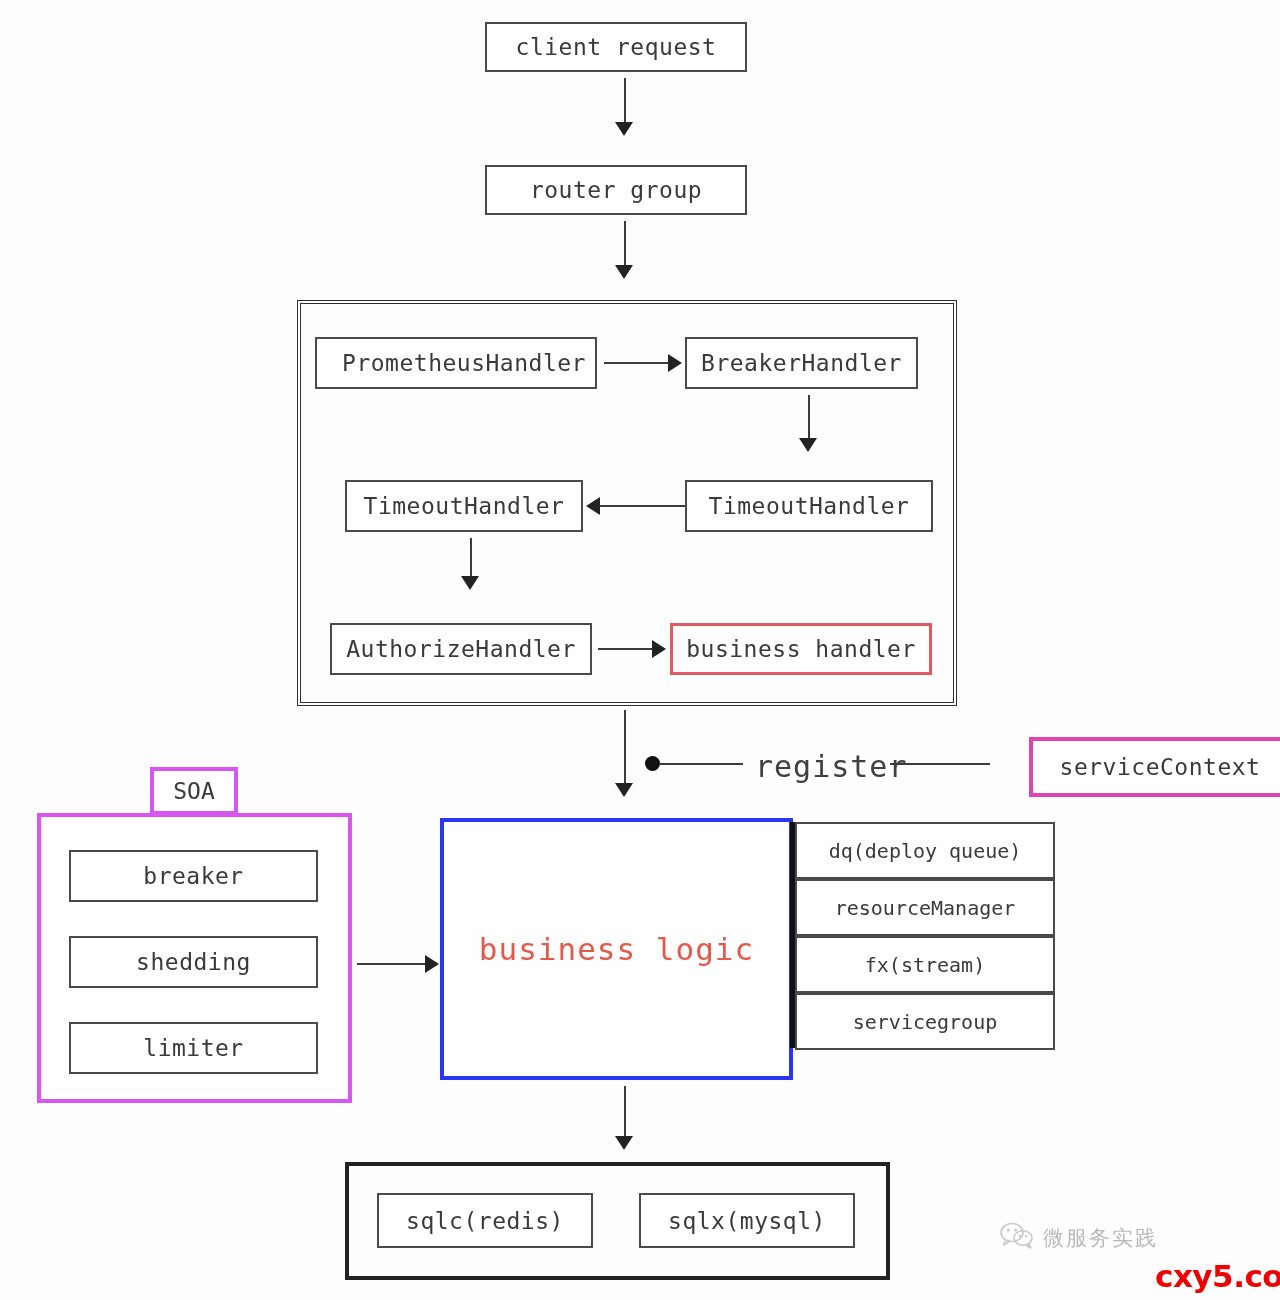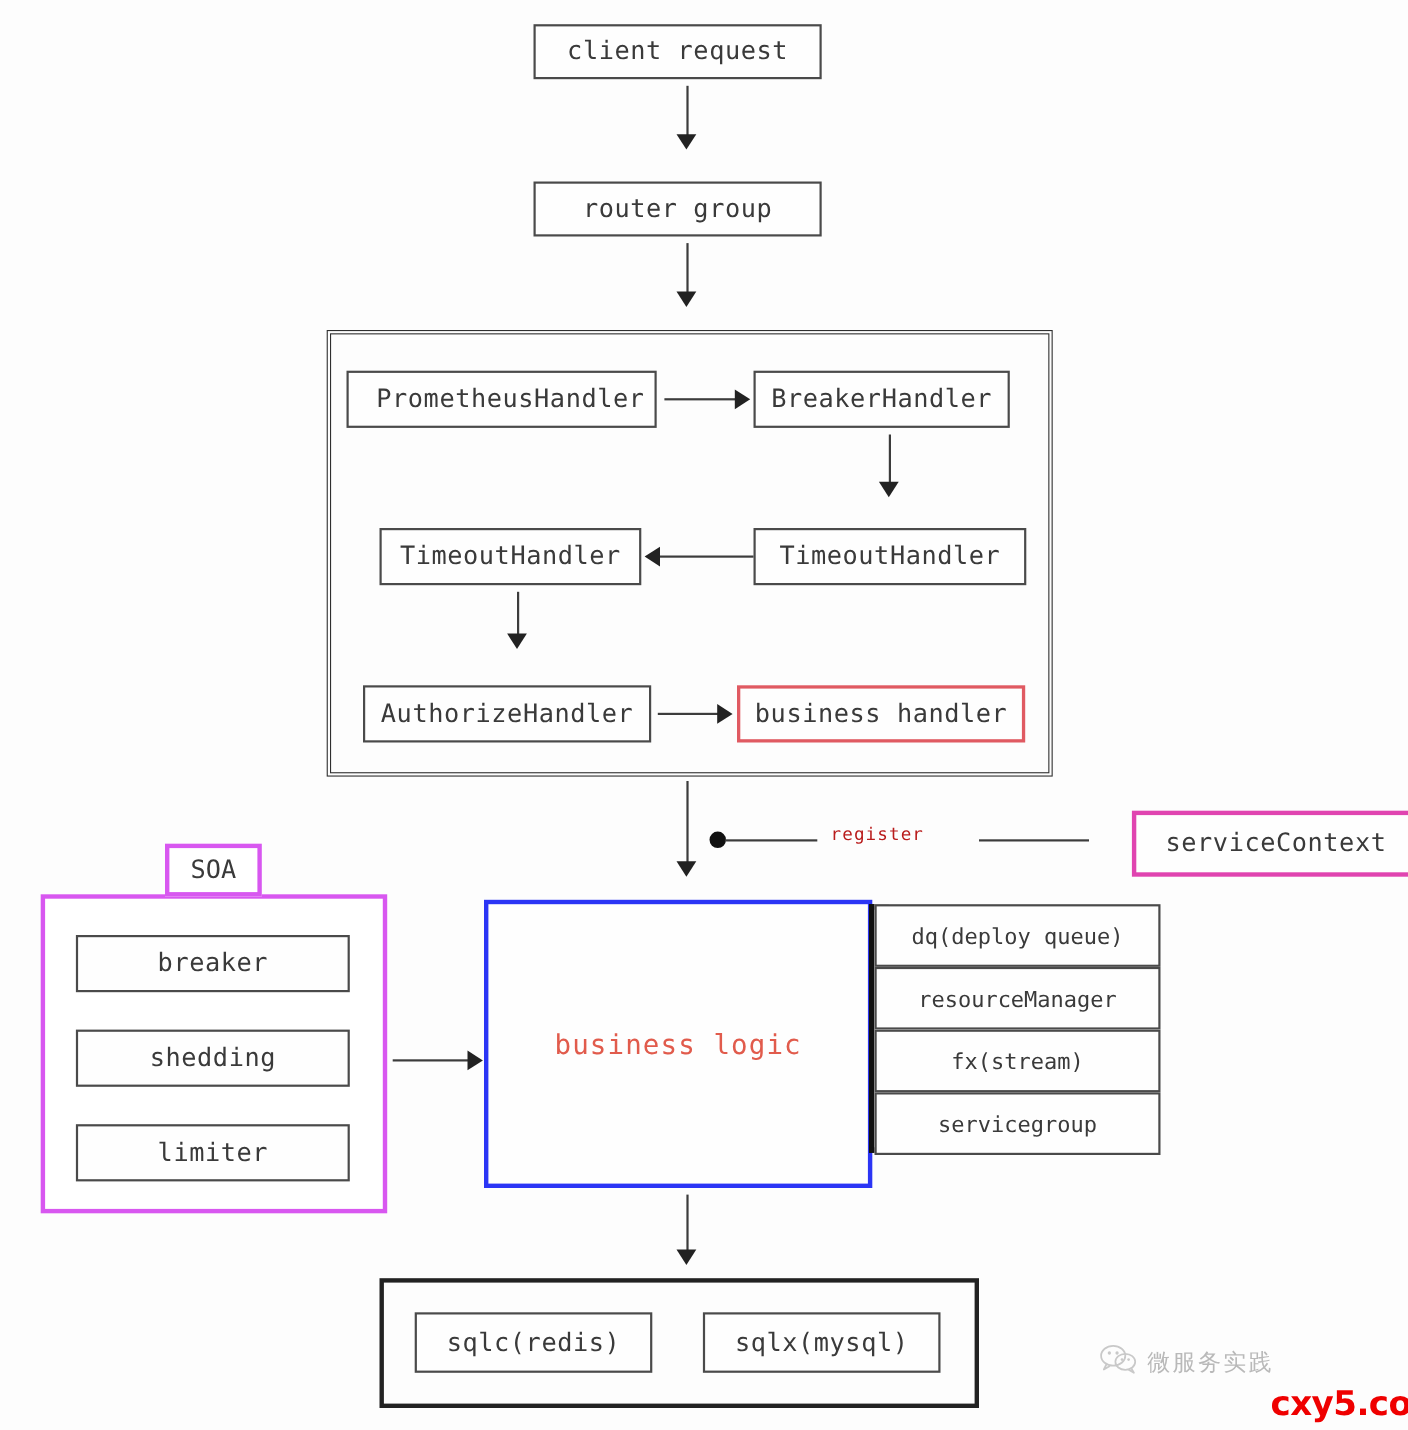--- a/index.html
+++ b/index.html
@@ -62,21 +62,21 @@
     z-index: 4;
   }
   .blue-box {
     position: absolute;
     box-sizing: border-box;
     border: 4px solid #2b35f5;
     background: #fefefe;
     display: flex;
     align-items: center;
     justify-content: center;
-    font-size: 25px;
+    font-size: 31px;
     color: #e15b4c;
     letter-spacing: 1px;
   }
   .red-box {
     border: 3px solid #e05a62;
   }
   .magenta-box {
     border: 4px solid #e044b0;
   }
   .stack-row {
@@ -123,22 +123,22 @@
     border-right: 14px solid #222222;
   }
   .dot {
     position: absolute;
     width: 15px; height: 15px;
     border-radius: 50%;
     background: #111111;
   }
   .reg-label {
     position: absolute;
-    font-size: 16px;
-    color: #b91c1c;
+    font-size: 30px;
+    color: #404040;
     letter-spacing: 1px;
     white-space: nowrap;
   }
   .bracket-v {
     position: absolute;
     width: 0;
     border-left: 5px solid #111111;
   }
   .bracket-tick {
     position: absolute;

